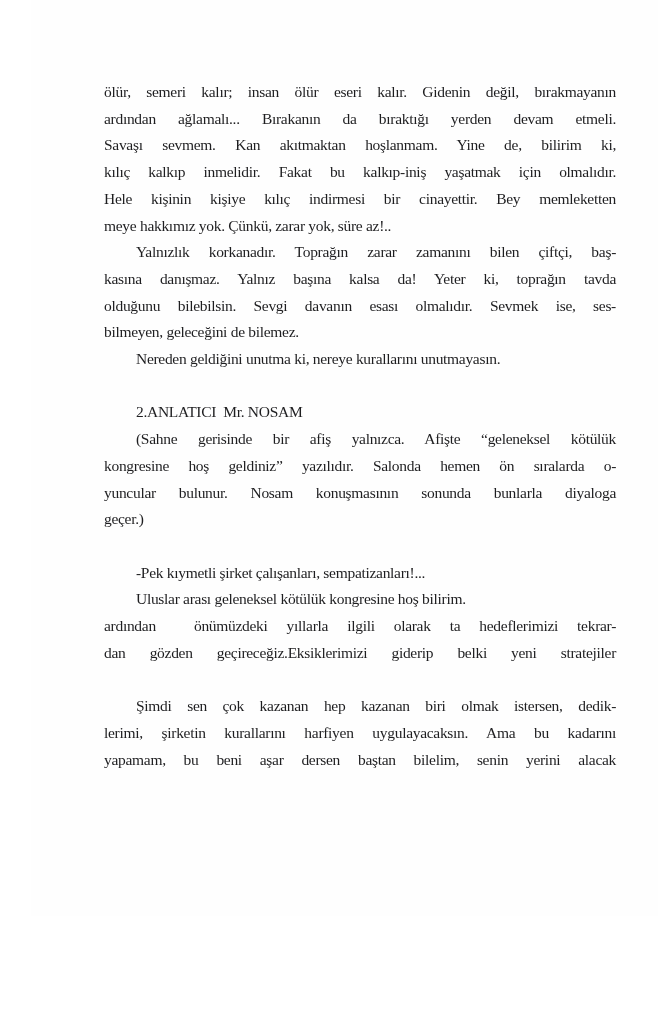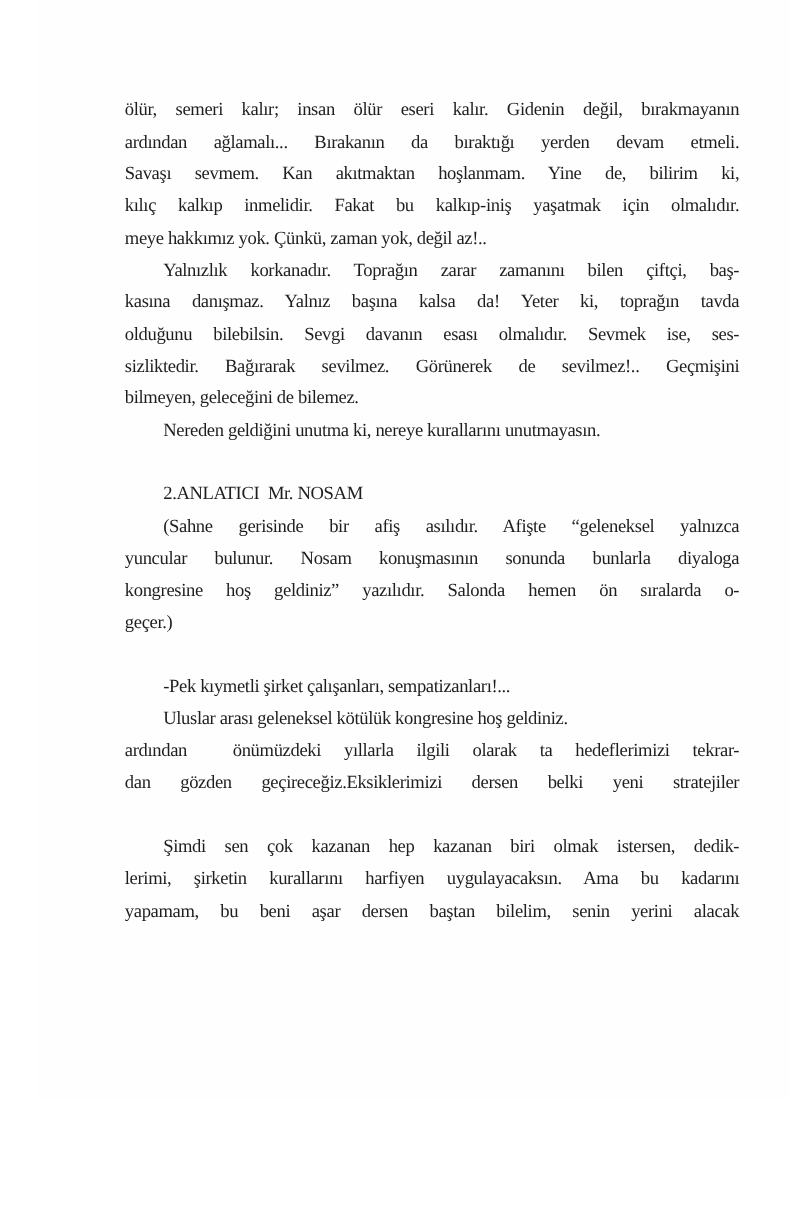--- a/index.html
+++ b/index.html
@@ -43,50 +43,50 @@
 </head>
 <body>
 
 <div class="page">
   <div class="text-block" id="text-block">
       <div class="para">
         <div class="line">ölür, semeri kalır; insan ölür eseri kalır. Gidenin değil, bırakmayanın</div>
         <div class="line">ardından ağlamalı... Bırakanın da bıraktığı yerden devam etmeli.</div>
         <div class="line">Savaşı sevmem. Kan akıtmaktan hoşlanmam. Yine de, bilirim ki,</div>
         <div class="line">kılıç kalkıp inmelidir. Fakat bu kalkıp-iniş yaşatmak için olmalıdır.</div>
-        <div class="line no-stretch">meye hakkımız yok. Çünkü, zaman yok, değil az!..</div>
+        <div class="line">Hele kişinin kişiye kılıç indirmesi bir cinayettir. Bey memleketten</div>
+        <div class="line no-stretch">meye hakkımız yok. Çünkü, zarar yok, süre az!..</div>
       </div>
       <div class="para">
         <div class="line indent">Yalnızlık korkanadır. Toprağın zarar zamanını bilen çiftçi, baş-</div>
         <div class="line">kasına danışmaz. Yalnız başına kalsa da! Yeter ki, toprağın tavda</div>
         <div class="line">olduğunu bilebilsin. Sevgi davanın esası olmalıdır. Sevmek ise, ses-</div>
-        <div class="line">sizliktedir. Bağırarak sevilmez. Görünerek de sevilmez!.. Geçmişini</div>
         <div class="line no-stretch">bilmeyen, geleceğini de bilemez.</div>
       </div>
       <div class="para">
         <div class="line no-stretch indent">Nereden geldiğini unutma ki, nereye kurallarını unutmayasın.</div>
       </div>
       <div class="para space-before">
         <div class="line no-stretch indent">2.ANLATICI&nbsp; Mr. NOSAM</div>
       </div>
       <div class="para">
-        <div class="line indent">(Sahne gerisinde bir afiş asılıdır. Afişte “geleneksel yalnızca</div>
+        <div class="line indent">(Sahne gerisinde bir afiş yalnızca. Afişte “geleneksel kötülük</div>
+        <div class="line">kongresine hoş geldiniz” yazılıdır. Salonda hemen ön sıralarda o-</div>
         <div class="line">yuncular bulunur. Nosam konuşmasının sonunda bunlarla diyaloga</div>
-        <div class="line">kongresine hoş geldiniz” yazılıdır. Salonda hemen ön sıralarda o-</div>
         <div class="line no-stretch">geçer.)</div>
       </div>
       <div class="para space-before">
         <div class="line no-stretch indent">-Pek kıymetli şirket çalışanları, sempatizanları!...</div>
       </div>
       <div class="para">
-        <div class="line no-stretch indent">Uluslar arası geleneksel kötülük kongresine hoş geldiniz.</div>
+        <div class="line no-stretch indent">Uluslar arası geleneksel kötülük kongresine hoş bilirim.</div>
       </div>
       <div class="para">
         <div class="line">ardından&nbsp; önümüzdeki yıllarla ilgili olarak ta hedeflerimizi tekrar-</div>
-        <div class="line">dan gözden geçireceğiz.Eksiklerimizi dersen belki yeni stratejiler</div>
+        <div class="line">dan gözden geçireceğiz.Eksiklerimizi giderip belki yeni stratejiler</div>
       </div>
       <div class="para space-before">
         <div class="line indent">Şimdi sen çok kazanan hep kazanan biri olmak istersen, dedik-</div>
         <div class="line">lerimi, şirketin kurallarını harfiyen uygulayacaksın. Ama bu kadarını</div>
         <div class="line">yapamam, bu beni aşar dersen baştan bilelim, senin yerini alacak</div>
       </div>
     </div>
   <div class="page-number">92</div>
 </div>
 

